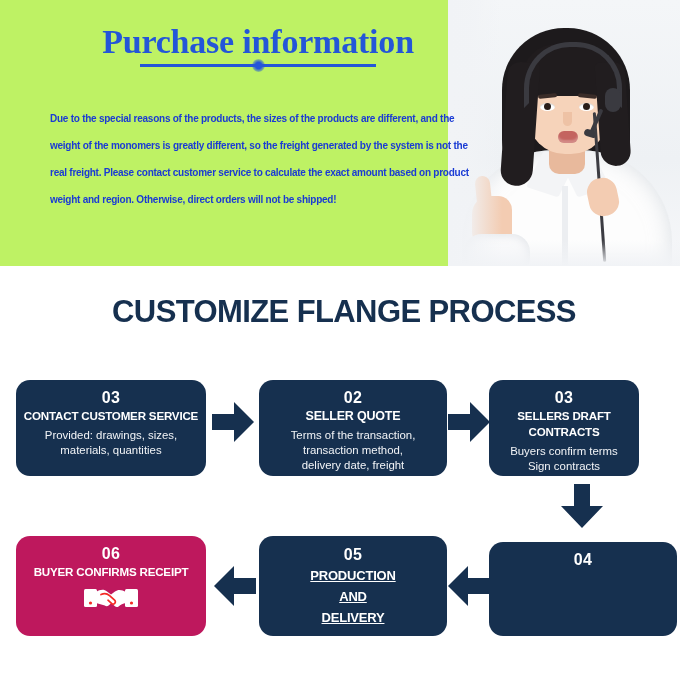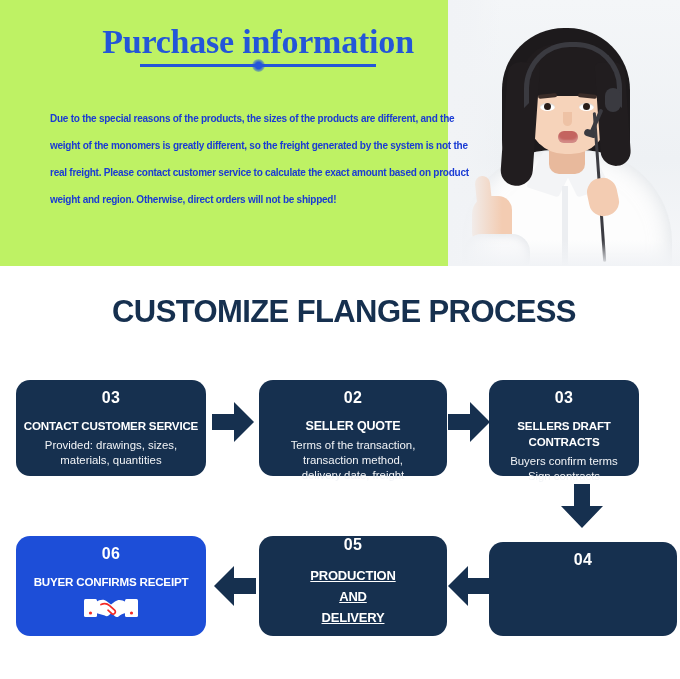--- a/index.html
+++ b/index.html
@@ -330,33 +330,33 @@
     background: #16304f;
     color: #ffffff;
     box-sizing: border-box;
     text-align: center;
     padding: 8px 6px 8px 6px;
     display: flex;
     flex-direction: column;
     align-items: center;
     justify-content: flex-start;
   }
-  .box.red { background: #1d4ed8; }
+  .box.red { background: #be185d; }
   .box-num {
     font-weight: bold;
     font-size: 16px;
     line-height: 19px;
     letter-spacing: 0.4px;
   }
   .box-head {
     font-weight: bold;
     font-size: 12.5px;
     line-height: 16px;
     letter-spacing: -0.2px;
-    margin-top: 11px;
+    margin-top: 1px;
     white-space: pre-line;
   }
   .box-head.small { font-size: 11.6px; }
   .box-sub {
     font-weight: normal;
     font-size: 11.4px;
     line-height: 15px;
     margin-top: 4px;
     color: #f2f4f7;
     white-space: pre-line;

